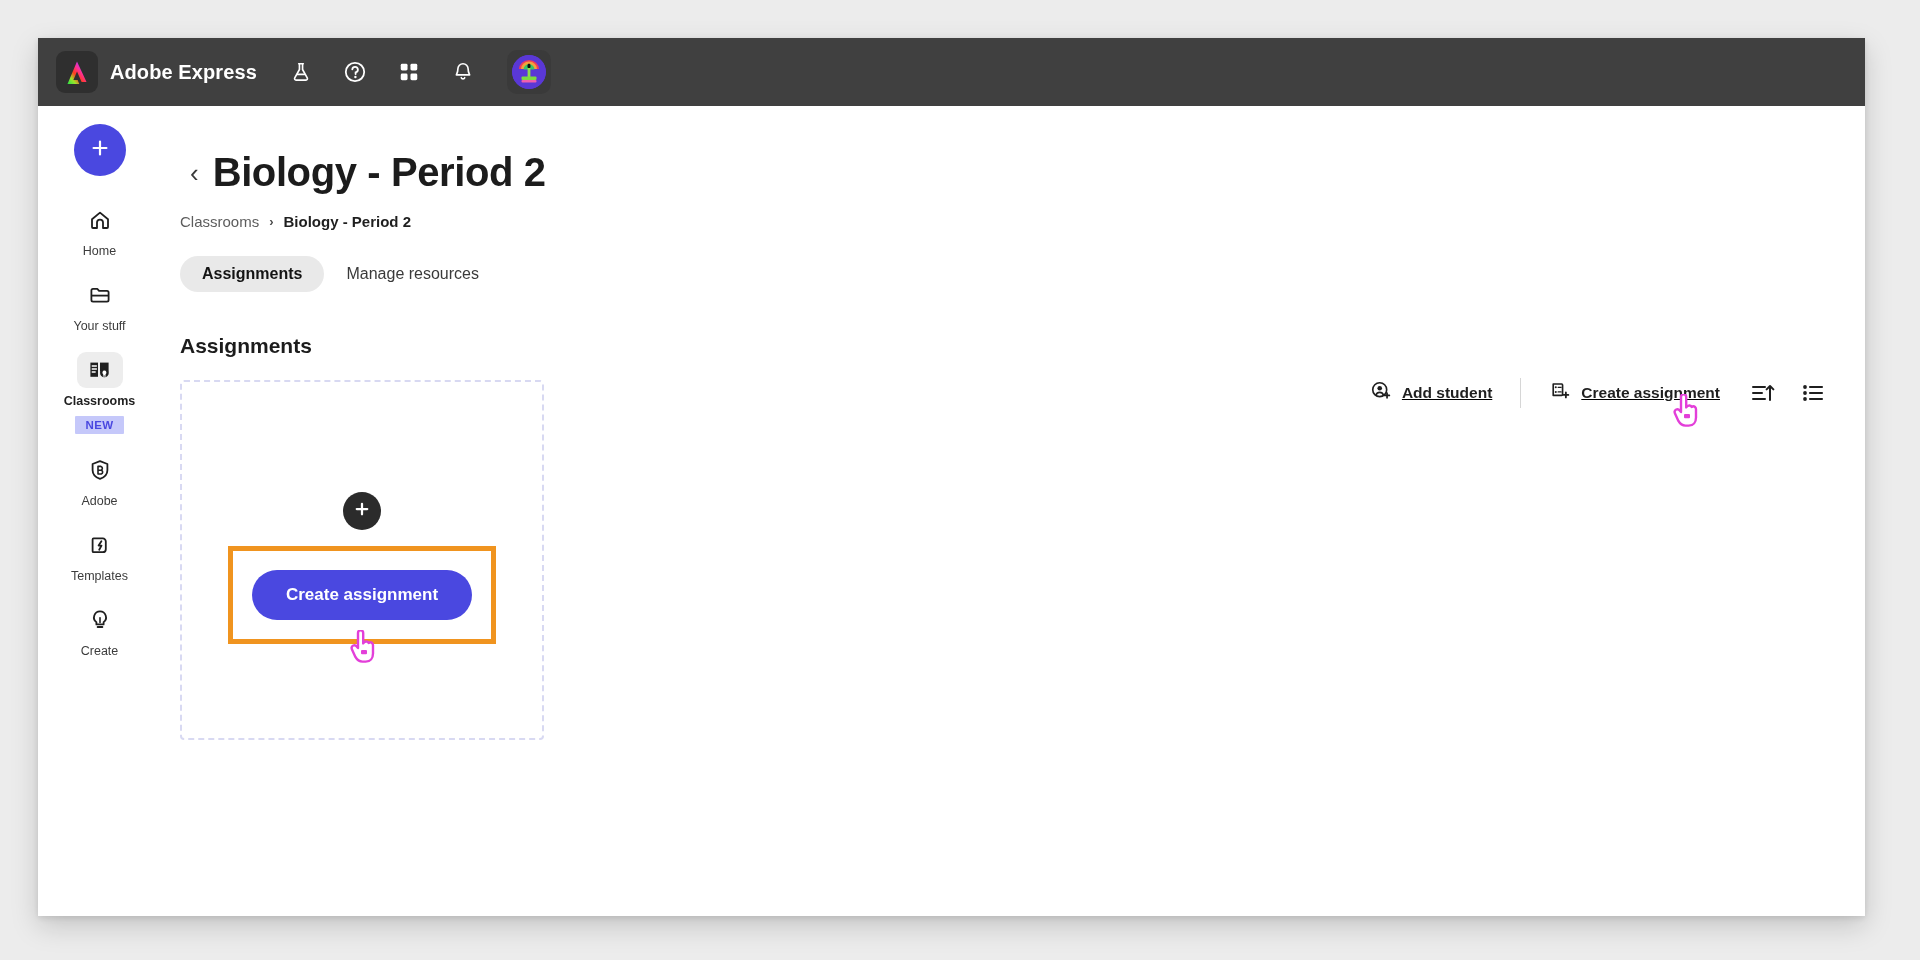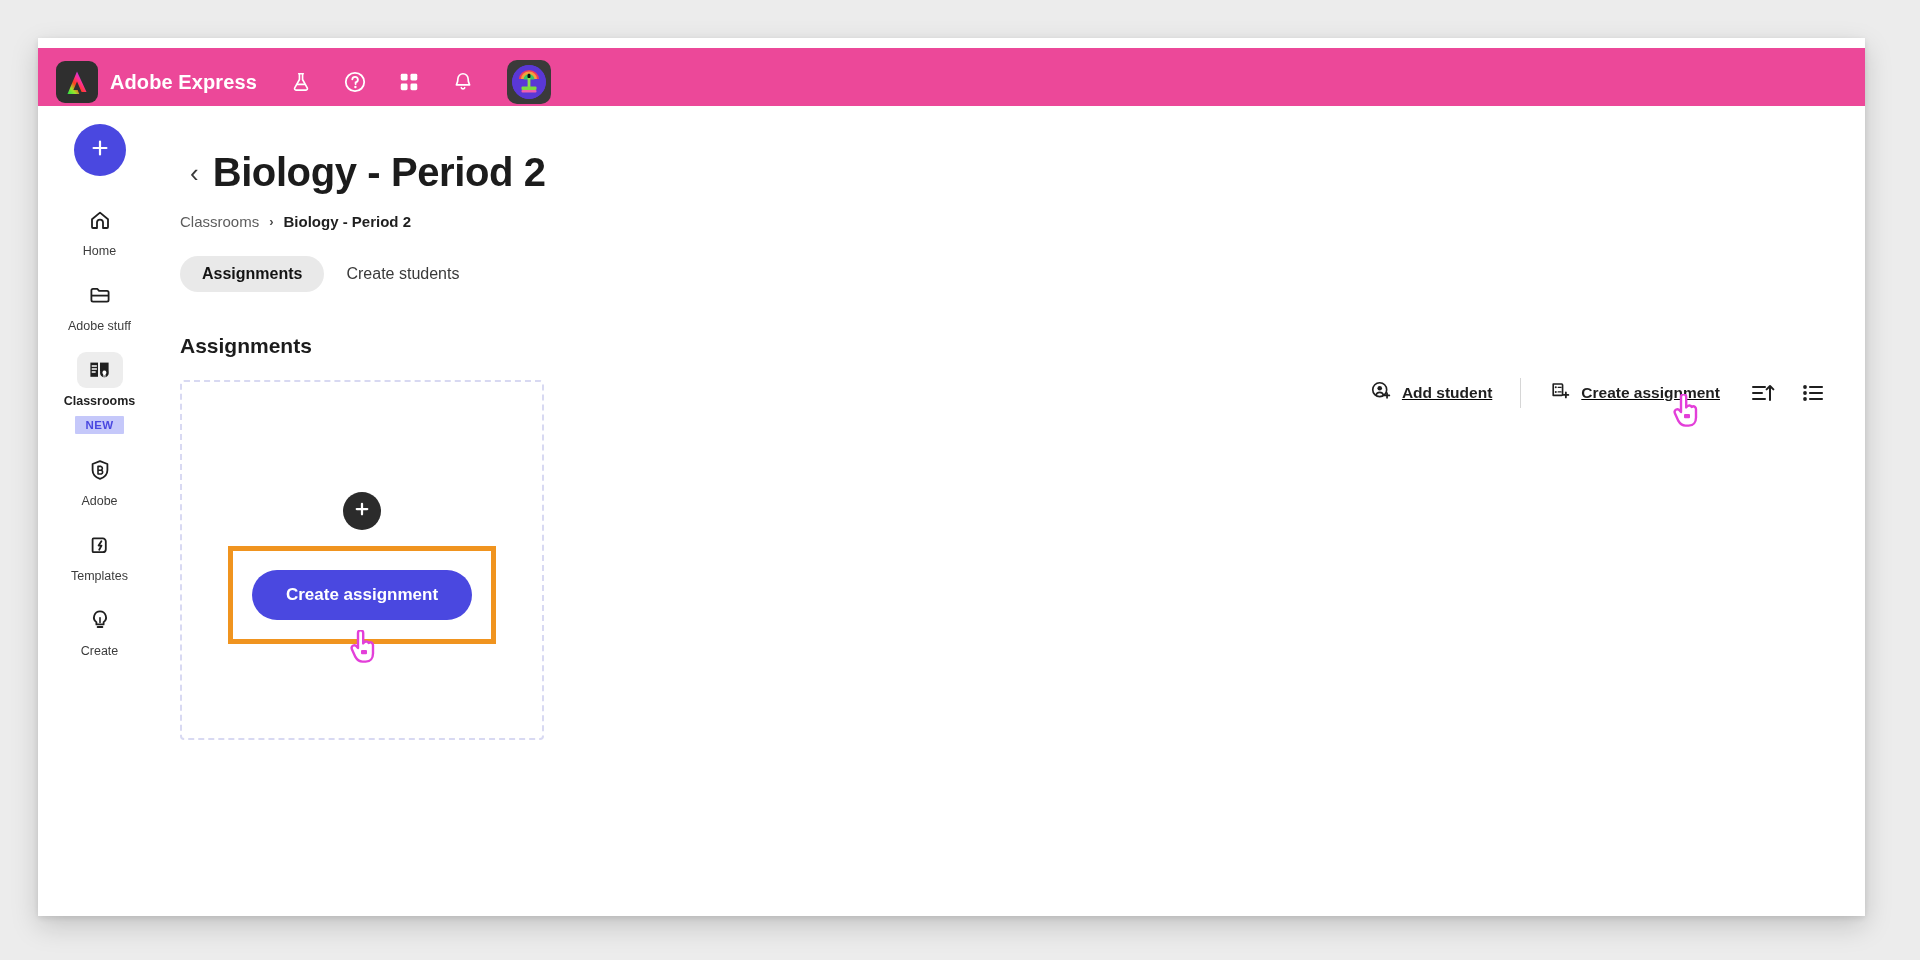--- a/index.html
+++ b/index.html
@@ -23,24 +23,23 @@
     box-shadow: 0 10px 26px rgba(0,0,0,0.17), 0 2px 6px rgba(0,0,0,0.10);
     overflow: hidden;
   }
 
   
   #topbar {
     position: absolute;
     left: 0; top: 0;
     width: 100%;
     height: 68px;
-    background: #ec4899;
-    display: flex;
-    align-items: center;
-    margin-top: 10px;
+    background: #404040;
+    display: flex;
+    align-items: center;
   }
   #brand-block {
     display: flex;
     align-items: center;
     margin-left: 18px;
   }
   #logo-tile {
     width: 42px; height: 42px;
     border-radius: 9px;
     background: #2f2f2f;
@@ -399,21 +398,21 @@
       <div class="nav-label">Home</div>
     </div>
 
     <div class="nav-item">
       <div class="nav-icon-box">
         <svg width="24" height="24" viewBox="0 0 24 24">
           <path d="M3.4 7.4 a1.6 1.6 0 0 1 1.6 -1.6 h4.3 l1.8 2.1 h7.9 a1.6 1.6 0 0 1 1.6 1.6 v7.5 a1.6 1.6 0 0 1 -1.6 1.6 H5 a1.6 1.6 0 0 1 -1.6 -1.6 z" fill="none" stroke="#1f1f1f" stroke-width="1.8" stroke-linejoin="round"></path>
           <path d="M3.4 12.6 h17.2" stroke="#1f1f1f" stroke-width="1.8"></path>
         </svg>
       </div>
-      <div class="nav-label">Adobe stuff</div>
+      <div class="nav-label">Your stuff</div>
     </div>
 
     <div class="nav-item active">
       <div class="nav-icon-box">
         <svg width="26" height="26" viewBox="0 0 26 26">
           <path d="M3.4 5.6 h7.6 v14.2 H3.4 z" fill="#1f1f1f"></path>
           <path d="M5.2 9 h4.2 M5.2 12 h4.2 M5.2 15 h3" stroke="#ffffff" stroke-width="1.3" stroke-linecap="round"></path>
           <path d="M13 5.6 h8.6 v9 H13 z" fill="#1f1f1f"></path>
           <circle cx="17.4" cy="15.8" r="4.4" fill="#1f1f1f"></circle>
           <path d="M17.4 13.6 a2 2 0 0 0 -1.2 3.6 v1 h2.4 v-1 a2 2 0 0 0 -1.2 -3.6 z" fill="#ffffff"></path>
@@ -465,21 +464,21 @@
     </div>
 
     <div id="breadcrumb">
       <span class="crumb-root">Classrooms</span>
       <span class="crumb-sep">›</span>
       <span class="crumb-current">Biology - Period 2</span>
     </div>
 
     <div id="tabrow">
       <div class="tab active">Assignments</div>
-      <div class="tab">Create students</div>
+      <div class="tab">Manage resources</div>
     </div>
 
     <div id="toolbar-right">
       <div class="tb-action">
         <span>
           <svg width="22" height="22" viewBox="0 0 24 24">
             <circle cx="10.6" cy="10.6" r="7.6" fill="none" stroke="#1f1f1f" stroke-width="1.8"></circle>
             <circle cx="10.6" cy="9" r="2.5" fill="#1f1f1f"></circle>
             <path d="M6.6 16.4 a4.2 4.2 0 0 1 8 0" fill="none" stroke="#1f1f1f" stroke-width="1.8" stroke-linecap="round"></path>
             <path d="M18.6 14.4 v5 M16.1 16.9 h5" stroke="#1f1f1f" stroke-width="1.9" stroke-linecap="round"></path>

